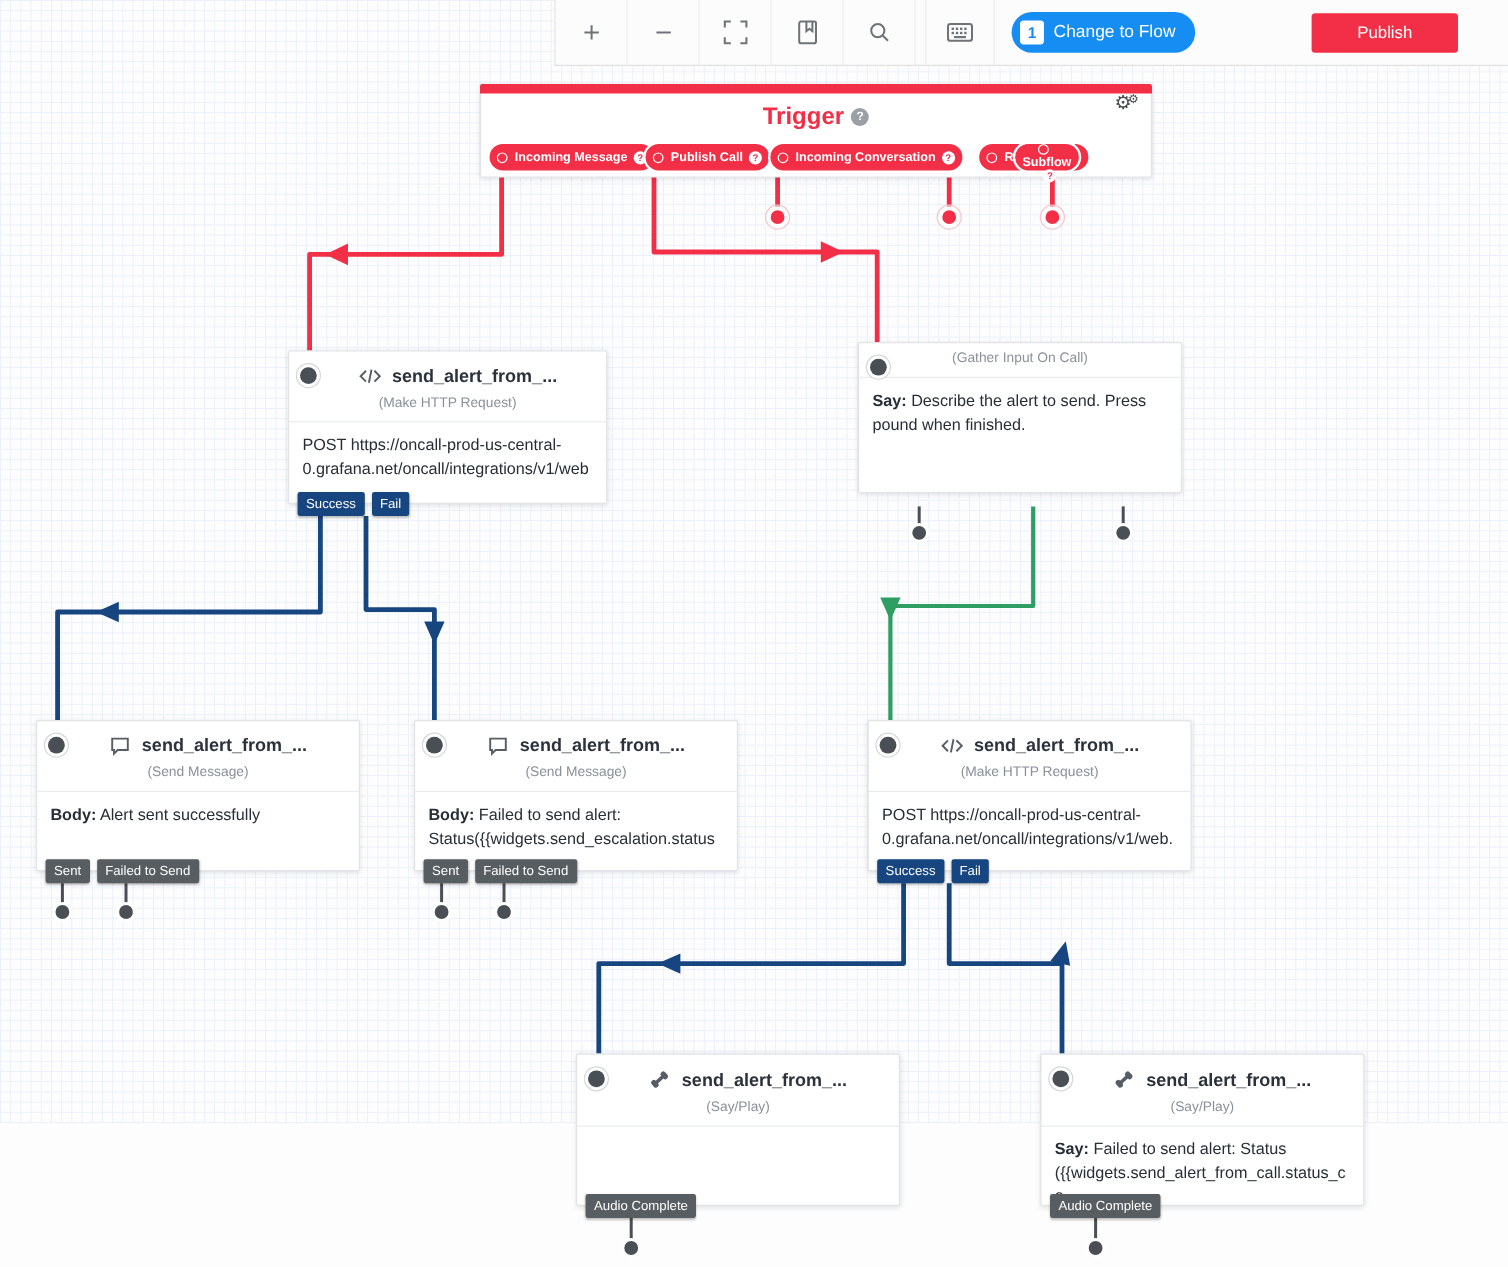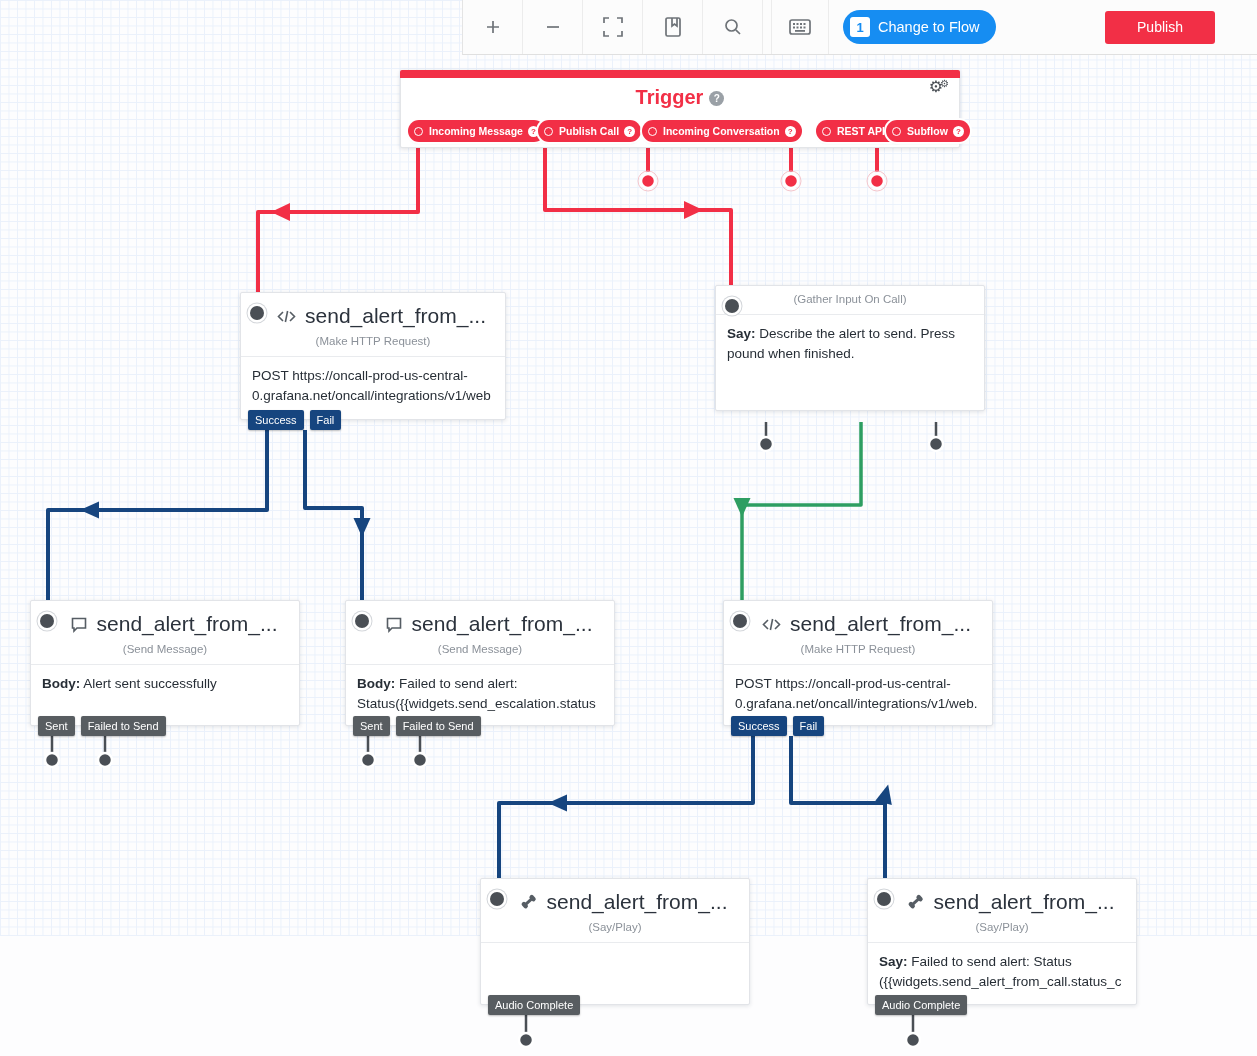--- a/index.html
+++ b/index.html
@@ -34,21 +34,21 @@
     margin-left:14px; height:34px; border-radius:17px; background:#168df2;
     color:#fff; display:flex; align-items:center; padding:0 16px 0 7px;
     font-size:14.5px; cursor:pointer; border:none;
   }
   .btn-flow .badge {
     width:20px; height:20px; background:#fff; color:#168df2; font-weight:bold;
     border-radius:3px; display:flex; align-items:center; justify-content:center;
     font-size:13px; margin-right:8px;
   }
   .btn-publish {
-    margin-left:auto; margin-right:42px; width:110px; height:33px;
+    margin-left:auto; margin-right:42px; width:122px; height:33px;
     background:#f22f46; color:#fff; font-size:14px; border:none; border-radius:3px;
     cursor:pointer;
   }
   
   .trigger-card {
     position:absolute; left:400px; top:70px; width:560px; height:78px;
     background:#fff; border:1px solid #e3e5e8; border-radius:2px;
     box-shadow:0 1px 4px rgba(20,30,50,.13); z-index:10;
   }
   .trigger-bar { position:absolute; left:-1px; top:-1px; right:-1px; height:8px; background:#f22f46; border-radius:2px 2px 0 0; }
@@ -81,21 +81,21 @@
   }
   .entry-dot {
     position:absolute; left:9px; top:13px; width:14px; height:14px; border-radius:50%;
     background:#4a4f55; box-shadow:0 0 0 2.5px #fff, 0 0 0 3.5px #d3d6da;
   }
   .card-header {
     display:flex; align-items:center; justify-content:center;
     padding:11px 16px 0 32px; gap:8px;
   }
   .card-title {
-    font-size:21px; font-weight:400; color:#2b323c; white-space:nowrap;
+    font-size:15px; font-weight:700; color:#2b323c; white-space:nowrap;
     overflow:hidden; text-overflow:ellipsis;
   }
   .card-icon { color:#565d64; flex:none; display:flex; }
   .card-icon svg { stroke:#565d64; fill:none; stroke-width:1.6; }
   .card-type { text-align:center; font-size:11.5px; color:#8b9199; margin-top:7px; }
   .card-divider { border-top:1px solid #e9ebee; margin-top:9px; }
   .card-body { padding:9px 11px 0 11px; font-size:13.5px; color:#272e36; line-height:1.45; word-break:break-word; }
   .card-body b { font-weight:bold; }
   .tag-row { position:absolute; bottom:-11px; left:7px; display:flex; gap:6px; }
   .tag {
@@ -199,21 +199,21 @@
     <div class="pill" style="left:241px;">
         <span class="ring"></span>
         <span>Incoming Conversation</span>
         <span class="q">?</span>
       </div>
     <div class="pill" style="left:391px;margin-left:24px;">
         <span class="ring"></span>
         <span>REST API</span>
         <span class="q">?</span>
       </div>
-    <div class="pill" style="left:485px;">
+    <div class="pill" style="left:445px;flex-direction:column;">
         <span class="ring"></span>
         <span>Subflow</span>
         <span class="q">?</span>
       </div>
   </div>
 
   <div class="card" style="left:240px; top:292px; width:266px; height:128px;">
     <span class="entry-dot"></span>
     <div class="card-header">
       <span class="card-icon">

